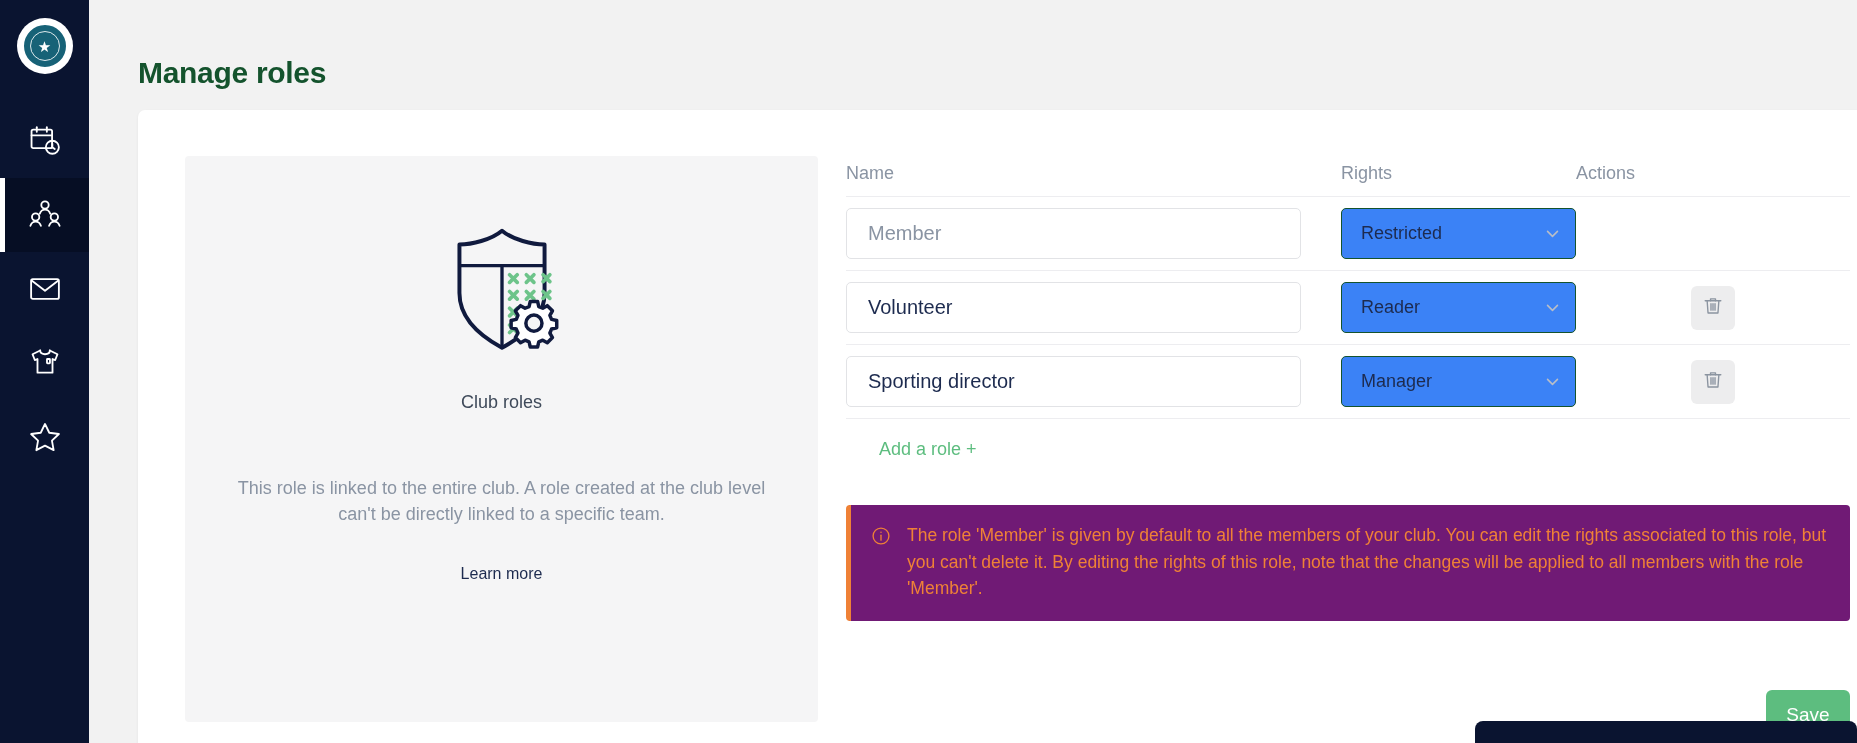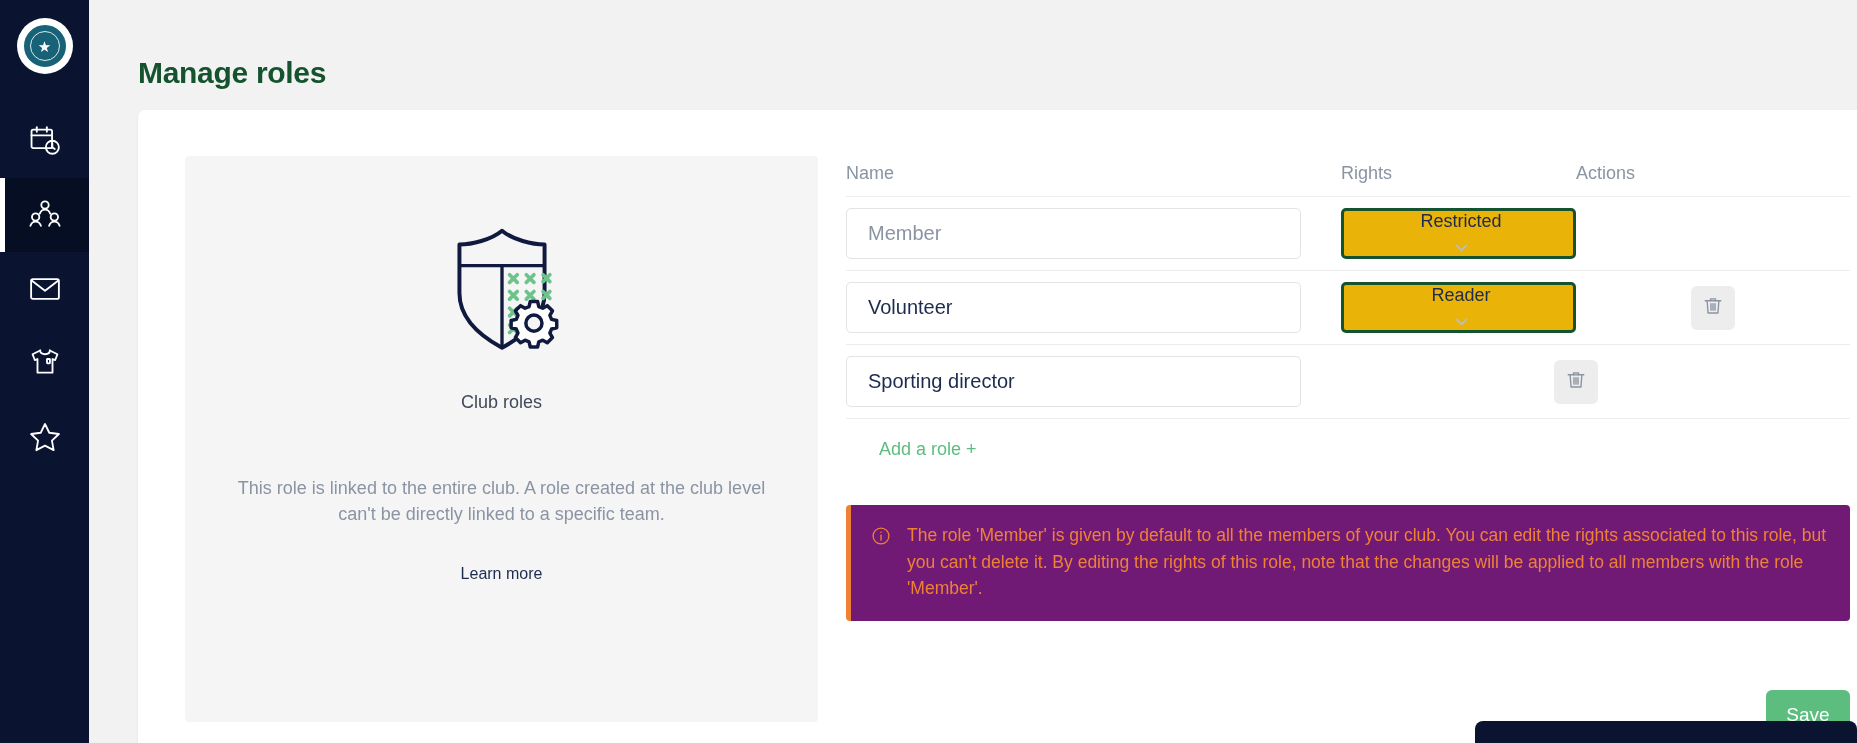--- a/index.html
+++ b/index.html
@@ -94,23 +94,23 @@
     border-top:1px solid #ededf0;
   }
   .role-input{
     width:455px; height:51px; border:1px solid #e2e3e6; border-radius:5px;
     background:#ffffff; font-size:20px; color:#1d2b4f;
     padding:0 21px; font-family:Liberation Sans, sans-serif; outline:none;
   }
   .role-input.disabled{ color:#8a94a3; }
   .rights-select{
     width:235px; height:51px; margin-left:40px;
-    border:3px solid #14532d; border-radius:5px; background:#eab308;
+    border:1px solid #14532d; border-radius:5px; background:#3b82f6;
     display:flex; align-items:center; padding:0 14px 0 19px;
-    font-size:18px; color:#1d2b4f; cursor:pointer; position:relative;flex-direction:column;
+    font-size:18px; color:#1d2b4f; cursor:pointer; position:relative;
   }
   .rights-select .val{ flex:1; }
   .chev{ width:17px; height:17px; flex:0 0 17px; }
   .actions-cell{ flex:1; display:flex; justify-content:center; align-items:center; }
   .trash-btn{
     width:44px; height:44px; border-radius:6px; background:#ededee;
     display:flex; align-items:center; justify-content:center; cursor:pointer; border:0;
   }
   .add-role-row{ border-top:1px solid #ededf0; height:62px; display:flex; align-items:center; }
   .add-role{
@@ -282,20 +282,28 @@
                   <path d="M5.6 6.3l1 13.4h10.8l1-13.4"></path>
                   <path d="M9.8 9.6v6.9M12 9.6v6.9M14.2 9.6v6.9"></path>
                 </svg>
               </span>
             </button>
           </div>
         </div>
 
         <div class="trow">
           <input class="role-input" value="Sporting director" style="">
+          <div class="rights-select">
+            <span class="val">Manager</span>
+            <span class="chev">
+              <svg width="17" height="17" viewBox="0 0 24 24" fill="none" stroke="#b9bec7" stroke-width="2.2" stroke-linecap="round" stroke-linejoin="round">
+                  <path d="M5 9l7 7 7-7"></path>
+                </svg>
+            </span>
+          </div>
           <div class="actions-cell">
             <button class="trash-btn">
               <span>
                 <svg width="22" height="22" viewBox="0 0 24 24" fill="none" stroke="#8b94a0" stroke-width="1.5" stroke-linecap="round" stroke-linejoin="round">
                   <path d="M3.5 6.3h17"></path>
                     <path d="M9.3 6.3V4.2h5.4v2.1"></path>
                   <path d="M5.6 6.3l1 13.4h10.8l1-13.4"></path>
                   <path d="M9.8 9.6v6.9M12 9.6v6.9M14.2 9.6v6.9"></path>
                 </svg>
               </span>

